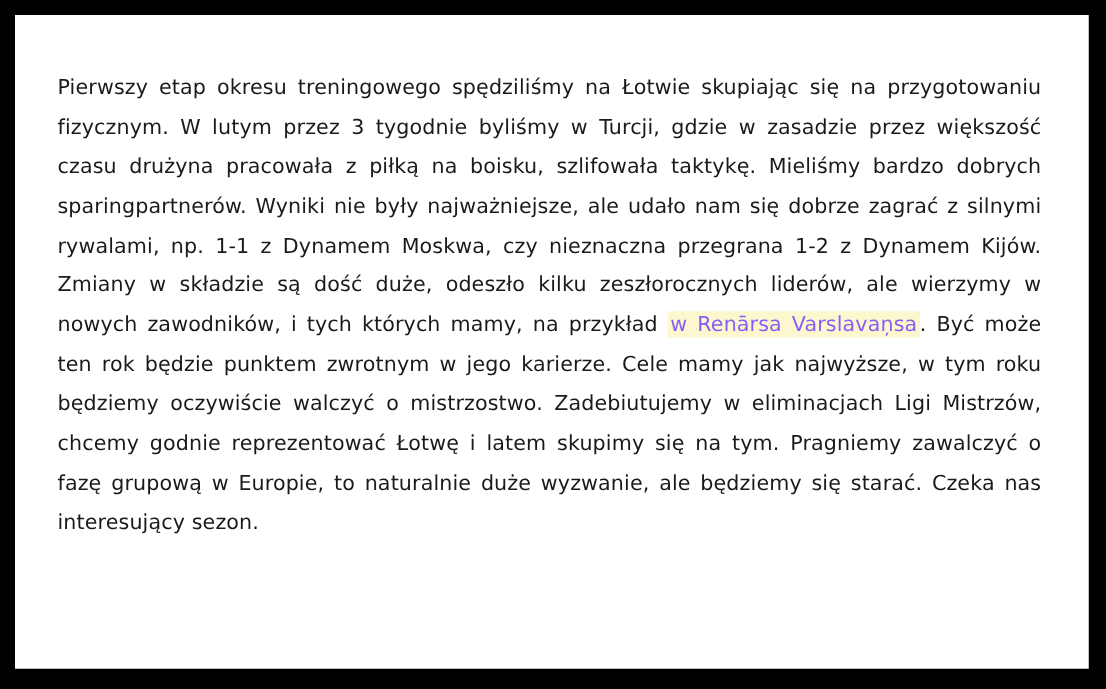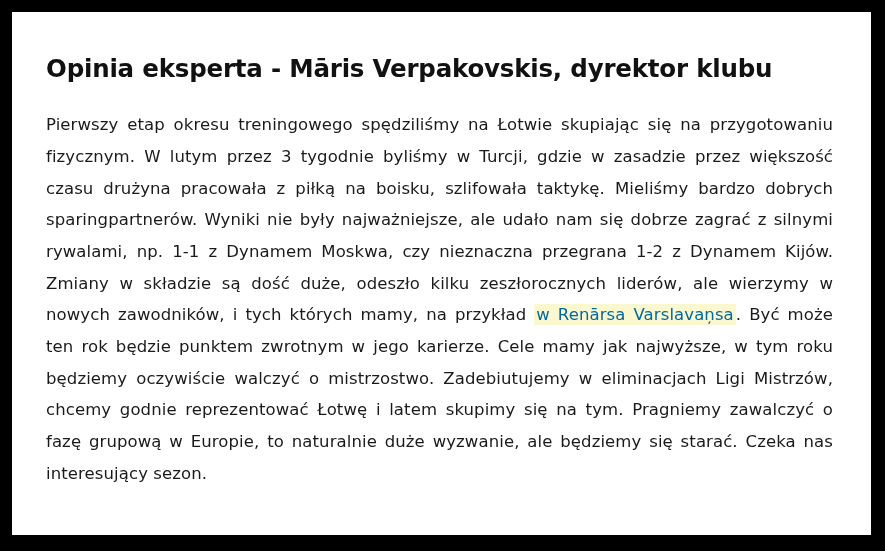--- a/index.html
+++ b/index.html
@@ -47,26 +47,25 @@
     color: #1a1a1a;
     line-height: 1.92;
     text-align: justify;
     text-justify: inter-word;
     letter-spacing: 0.1px;
     margin: 0;
     hyphens: none;
   }
   .highlight {
     background: #fbf8cf;
-    color: #0369a1;
+    color: #8b5cf6;
     padding: 1px 2px;
     border-radius: 1px;
   }
 </style>
 </head>
 <body>
 
 <div class="screen">
   <div class="card">
-    <h1 class="article-title">Opinia eksperta - Māris Verpakovskis, dyrektor klubu</h1>
     <p class="article-body"><span>Pierwszy etap okresu treningowego spędziliśmy na Łotwie skupiając się na przygotowaniu fizycznym. W lutym przez 3 tygodnie byliśmy w Turcji, gdzie w zasadzie przez większość czasu drużyna pracowała z piłką na boisku, szlifowała taktykę. Mieliśmy bardzo dobrych sparingpartnerów. Wyniki nie były najważniejsze, ale udało nam się dobrze zagrać z silnymi rywalami, np. 1-1 z Dynamem Moskwa, czy nieznaczna przegrana 1-2 z Dynamem Kijów. Zmiany w składzie są dość duże, odeszło kilku zeszłorocznych liderów, ale wierzymy w nowych zawodników, i tych których mamy, na przykład </span><span class="highlight">w Renārsa Varslavaņsa</span><span>. Być może ten rok będzie punktem zwrotnym w jego karierze. Cele mamy jak najwyższe, w tym roku będziemy oczywiście walczyć o mistrzostwo. Zadebiutujemy w eliminacjach Ligi Mistrzów, chcemy godnie reprezentować Łotwę i latem skupimy się na tym. Pragniemy zawalczyć o fazę grupową w Europie, to naturalnie duże wyzwanie, ale będziemy się starać. Czeka nas interesujący sezon.</span></p>
   </div>
 </div>
 
 </body></html>

